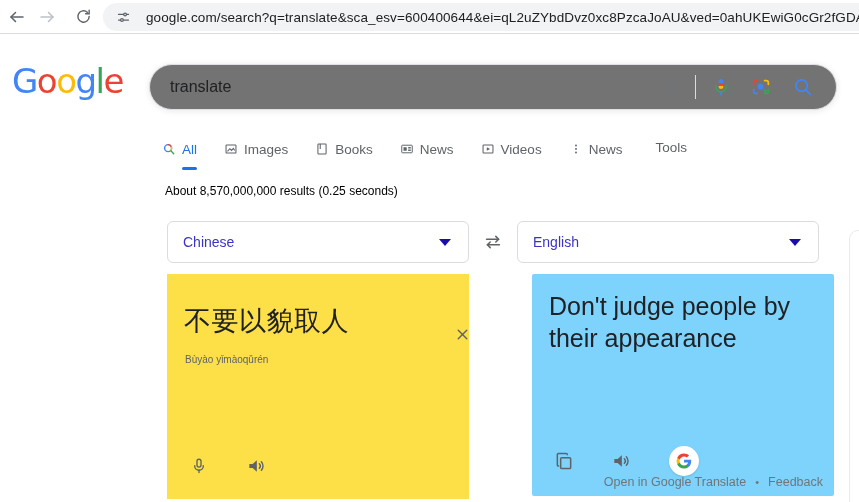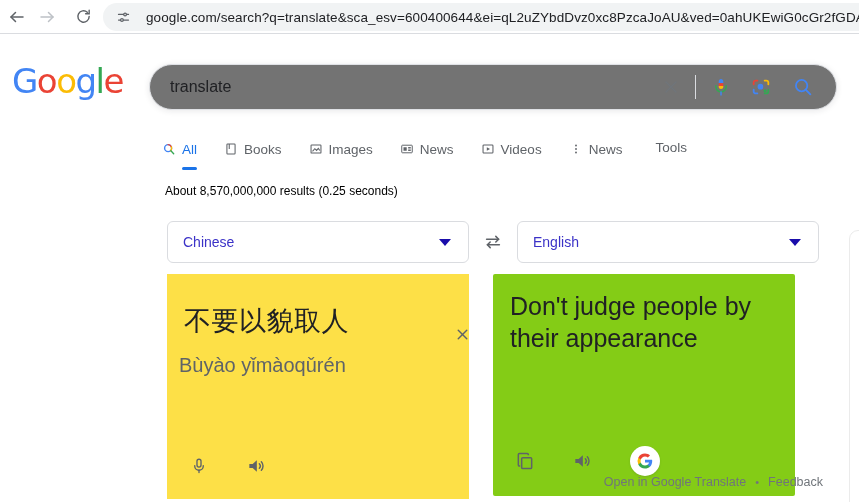--- a/index.html
+++ b/index.html
@@ -173,45 +173,45 @@
   }
   .src-text {
     position: absolute; left: 17px; top: 31px;
     font-size: 27px;
     color: #202124;
     font-family: "DejaVu Sans", sans-serif;
     line-height: 1.22;
     letter-spacing: 0.5px;
   }
   .src-pinyin {
-    position: absolute; left: 12px; top: 80px;
-    font-size: 20px;
+    position: absolute; left: 18px; top: 80px;
+    font-size: 10px;
     color: #5f6368;
   }
   .src-clear {
     position: absolute; left: 284px; top: 49px;
     width: 22px; height: 22px;
     display: flex; align-items: center; justify-content: center;
     color: #5f6368;
   }
   .src-actions {
     position: absolute; left: 20px; top: 180px;
     display: flex; align-items: center;
   }
   .act-icon {
     width: 24px; height: 24px;
     display: flex; align-items: center; justify-content: center;
     color: #5f6368;
   }
   .src-actions .act-icon:first-child { margin-right: 33px; }
 
   .dst-panel {
-    position: absolute; left: 493px; top: 240px;
+    position: absolute; left: 532px; top: 240px;
     width: 302px; height: 222px;
-    background: #84cc16;
+    background: #7dd3fc;
     border-radius: 2px;
   }
   .dst-text {
     position: absolute; left: 17px; top: 16px;
     width: 275px;
     font-size: 25px;
     color: #202124;
     line-height: 1.28;
   }
   .dst-actions {
@@ -339,35 +339,35 @@
           <line x1="15.2" y1="15.2" x2="20" y2="20" stroke="#34A853"></line>
         </svg>
       </span>
       <span>All</span>
       <span class="underline"></span>
     </div>
 
     <div class="tab">
       <span class="tico">
         <svg width="14" height="14" viewBox="0 0 24 24" fill="none" stroke="#5f6368" stroke-width="1.8">
+          <rect x="3.5" y="5" width="17" height="14" rx="1.2"></rect>
+          <polyline points="6,16 10,11.5 13,14.5 16,11 18.5,14.5" fill="none"></polyline>
+        </svg>
+      </span>
+      <span>Images</span>
+    </div>
+
+    <div class="tab">
+      <span class="tico">
+        <svg width="14" height="14" viewBox="0 0 24 24" fill="none" stroke="#5f6368" stroke-width="1.8">
           <rect x="5" y="3.5" width="14" height="17" rx="1.2"></rect>
             <line x1="9" y1="3.5" x2="9" y2="12"></line>
         </svg>
       </span>
       <span>Books</span>
-    </div>
-
-    <div class="tab">
-      <span class="tico">
-        <svg width="14" height="14" viewBox="0 0 24 24" fill="none" stroke="#5f6368" stroke-width="1.8">
-          <rect x="3.5" y="5" width="17" height="14" rx="1.2"></rect>
-          <polyline points="6,16 10,11.5 13,14.5 16,11 18.5,14.5" fill="none"></polyline>
-        </svg>
-      </span>
-      <span>Images</span>
     </div>
 
     <div class="tab">
       <span class="tico">
         <svg width="14" height="14" viewBox="0 0 24 24" fill="none" stroke="#5f6368" stroke-width="1.7">
           <rect x="3" y="5.5" width="18" height="13" rx="1.2"></rect>
           <rect x="6" y="9" width="5.5" height="6" fill="#5f6368" stroke="none"></rect>
           <line x1="14" y1="9.5" x2="18.5" y2="9.5"></line>
           <line x1="14" y1="12" x2="18.5" y2="12"></line>
           <line x1="14" y1="14.5" x2="18.5" y2="14.5"></line>

